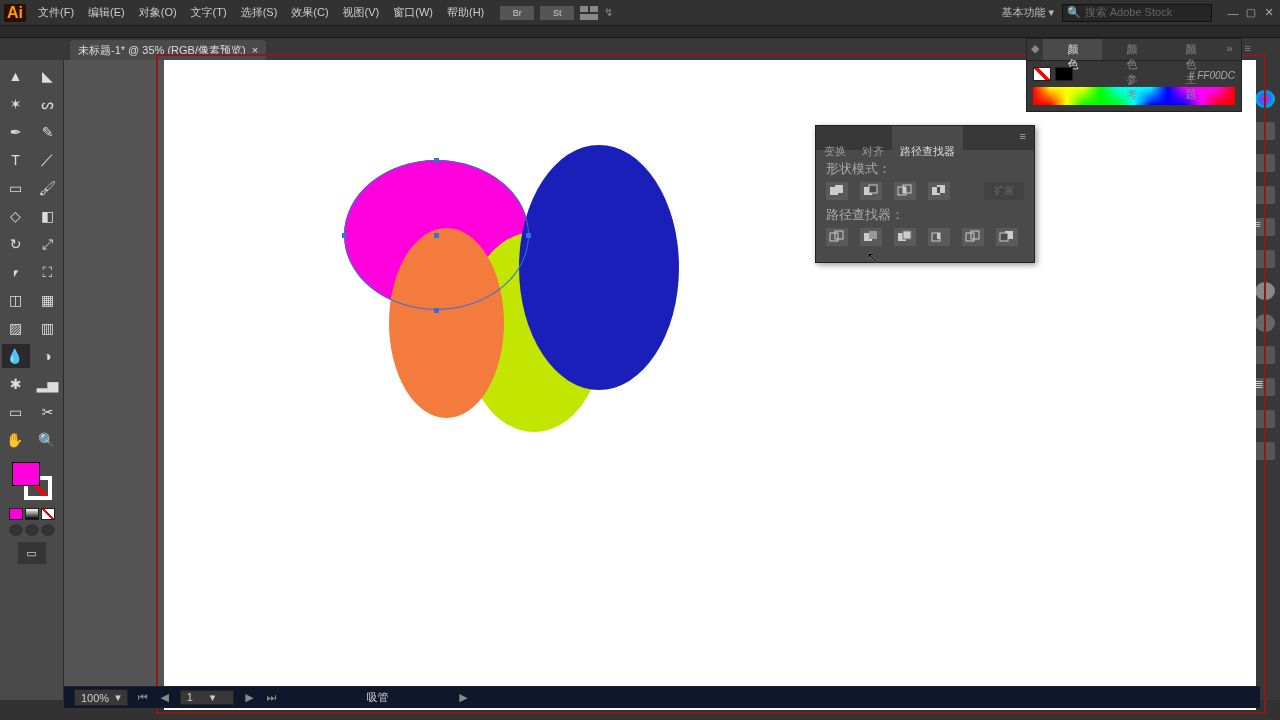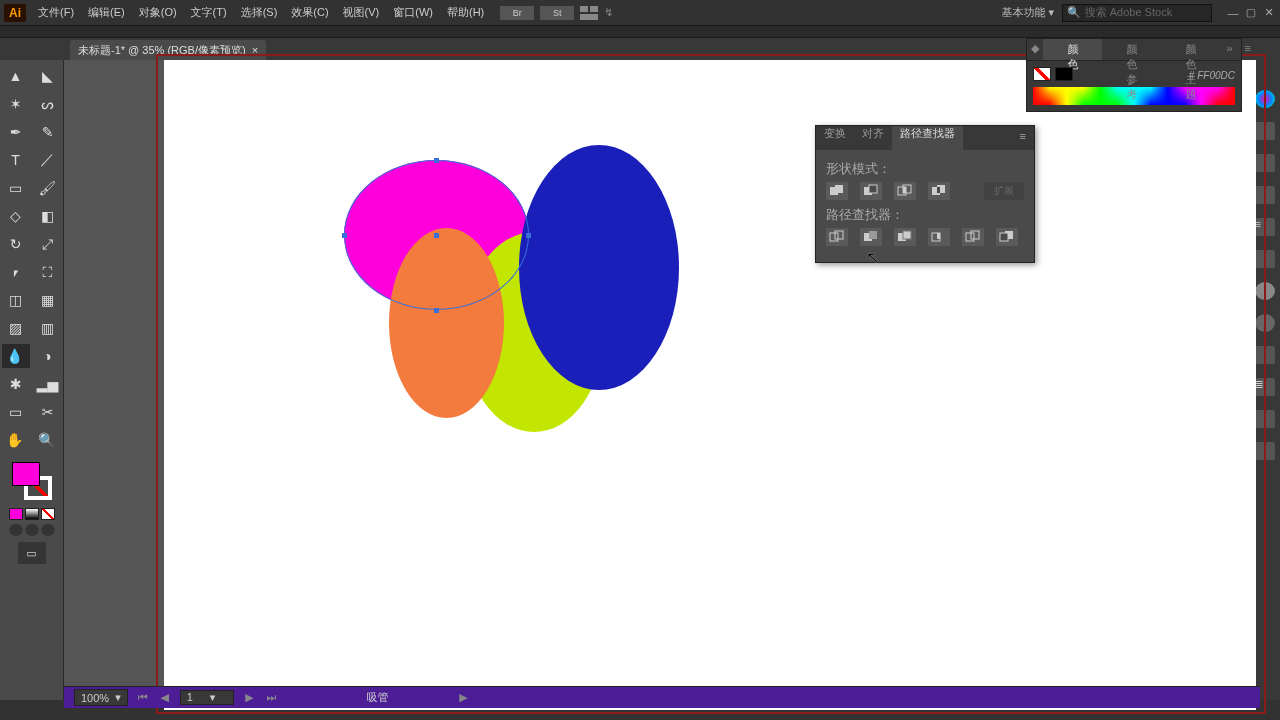--- a/index.html
+++ b/index.html
@@ -1,18 +1,18 @@
 <!DOCTYPE html>
 <html><head>
 <meta charset="utf-8">
 <style>
 * { margin: 0; padding: 0; box-sizing: border-box; font-family: "Microsoft YaHei", sans-serif; user-select: none; }
 body { background: #323232; width: 1280px; height: 720px; overflow: hidden; color: #ccc; font-size: 11px; }
 .top-bar { height: 26px; background: #323232; display: flex; align-items: center; padding: 0 4px; border-bottom: 1px solid #1a1a1a; }
-.app-icon { width: 22px; height: 18px; background: #2a1000; color: #ff9a00; display: flex; align-items: center; justify-content: center; font-weight: bold; font-size: 12px; border-radius: 2px; margin-right: 6px; }
+.app-icon { width: 22px; height: 18px; background: #2a1000; color: #ff9a00; display: flex; align-items: center; justify-content: center; font-weight: bold; font-size: 16px; border-radius: 2px; margin-right: 6px; }
 .menu-bar { display: flex; gap: 2px; }
 .menu-item { padding: 2px 6px; cursor: pointer; }
 .top-mid-icons { display: flex; gap: 6px; margin-left: 10px; align-items: center; }
 .small-box { width: 34px; height: 14px; background: #555; display: flex; align-items: center; justify-content: center; font-size: 9px; }
 .top-right { margin-left: auto; display: flex; align-items: center; gap: 8px; }
 .workspace-switch { color: #bbb; cursor: pointer; }
 .search-box { background: #262626; border: 1px solid #111; width: 150px; height: 18px; display: flex; align-items: center; padding: 0 4px; color: #666; gap: 4px; }
 .win-controls { display: flex; gap: 4px; margin-left: 6px; }
 .win-btn { width: 14px; height: 12px; color: #aaa; cursor: pointer; display: flex; align-items: center; justify-content: center;}
 .second-bar { height: 12px; background: #2a2a2a; border-bottom: 1px solid #1a1a1a; }
@@ -53,30 +53,30 @@
 .panel-tab-ext { margin-left:auto; padding:3px 6px; color:#888; cursor:pointer;}
 .color-body { padding: 6px; }
 .color-swatches { display: flex; gap: 4px; align-items: flex-end; font-style: italic; }
 .csw { width: 18px; height: 14px; border: 1px solid #222; }
 .csw-none { background: #fff; position:relative;}
 .csw-none::after { content:''; position:absolute; inset:0; background:linear-gradient(45deg, transparent 42%, red 42%, red 58%, transparent 58%);}
 .hex-label { margin-left: auto; color: #aaa; font-size: 10px; }
 .spectrum { margin-top: 6px; height: 18px; background: linear-gradient(to bottom, #fff 0%, transparent 50%, #000 100%), linear-gradient(to right, red, yellow, lime, cyan, blue, magenta, red); background-blend-mode: overlay, normal; }
 .pathfinder-panel { position: absolute; left: 815px; top: 125px; width: 220px; background: #4a4a4a; border: 1px solid #222; box-shadow: 2px 2px 6px rgba(0,0,0,.4); }
 .pf-tabs { display: flex; height: 24px; background: #383838; font-size: 11px; }
-.pf-tab { padding: 0 8px; color: #999; cursor: pointer; }
+.pf-tab { padding: 18px 8px; color: #999; cursor: pointer; }
 .pf-tab.active { background: #4a4a4a; color: #ddd; }
 .pf-menu { margin-left: auto; padding: 4px 8px; cursor: pointer; color:#aaa;}
 .pf-body { padding: 6px 10px 10px; }
 .pf-label { font-size: 13px; color: #aaa; margin: 4px 0; }
 .pf-row { display: flex; gap: 12px; align-items: center; margin-bottom: 6px; }
 .pf-btn { width: 22px; height: 18px; background: #5a5a5a; cursor: pointer; display:flex; align-items:center; justify-content:center;}
 .pf-btn svg { width:16px; height:14px;}
 .pf-expand { margin-left: auto; padding: 2px 10px; background: #424242; color: #666; font-size: 10px; }
-.status-bar { position: absolute; left: 64px; bottom: 12px; right: 20px; height: 22px; background: #4c1d95; border-top: 1px solid #222; display: flex; align-items: center; padding: 0 10px; gap: 8px; font-size: 11px; color: #ccc; }
+.status-bar { position: absolute; left: 64px; bottom: 12px; right: 20px; height: 22px; background: #0f172a; border-top: 1px solid #222; display: flex; align-items: center; padding: 0 10px; gap: 8px; font-size: 11px; color: #ccc; }
 .zoom-select { background: #383838; border: 1px solid #222; padding: 1px 6px; display: flex; align-items: center; gap: 6px; }
 .nav-btn { width: 14px; height: 14px; display:flex; align-items:center; justify-content:center; cursor: pointer; color:#888;}
 .page-field { background: #383838; border: 1px solid #222; padding: 0px 18px 0 6px; }
 .cursor-arrow { position:absolute; left:866px; top:248px; width:14px; height:18px; pointer-events:none;}
 .cursor-arrow::before { content:'↖'; color:#000; font-size:16px; text-shadow:0 0 1px #fff;}
 .collapse-arrows { position:absolute; top:125px; right:256px; color:#888; font-size:9px; letter-spacing:-2px;}
 </style>
 </head>
 <body>
 

